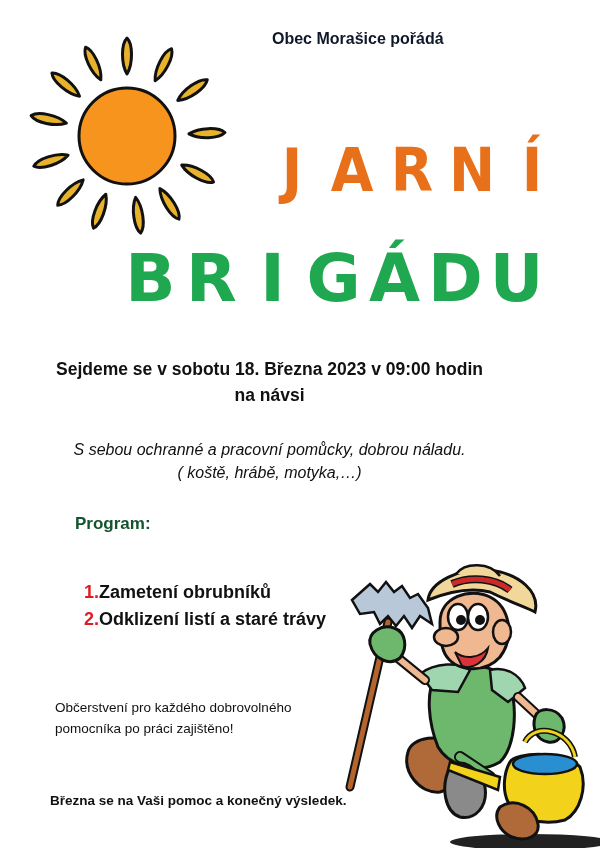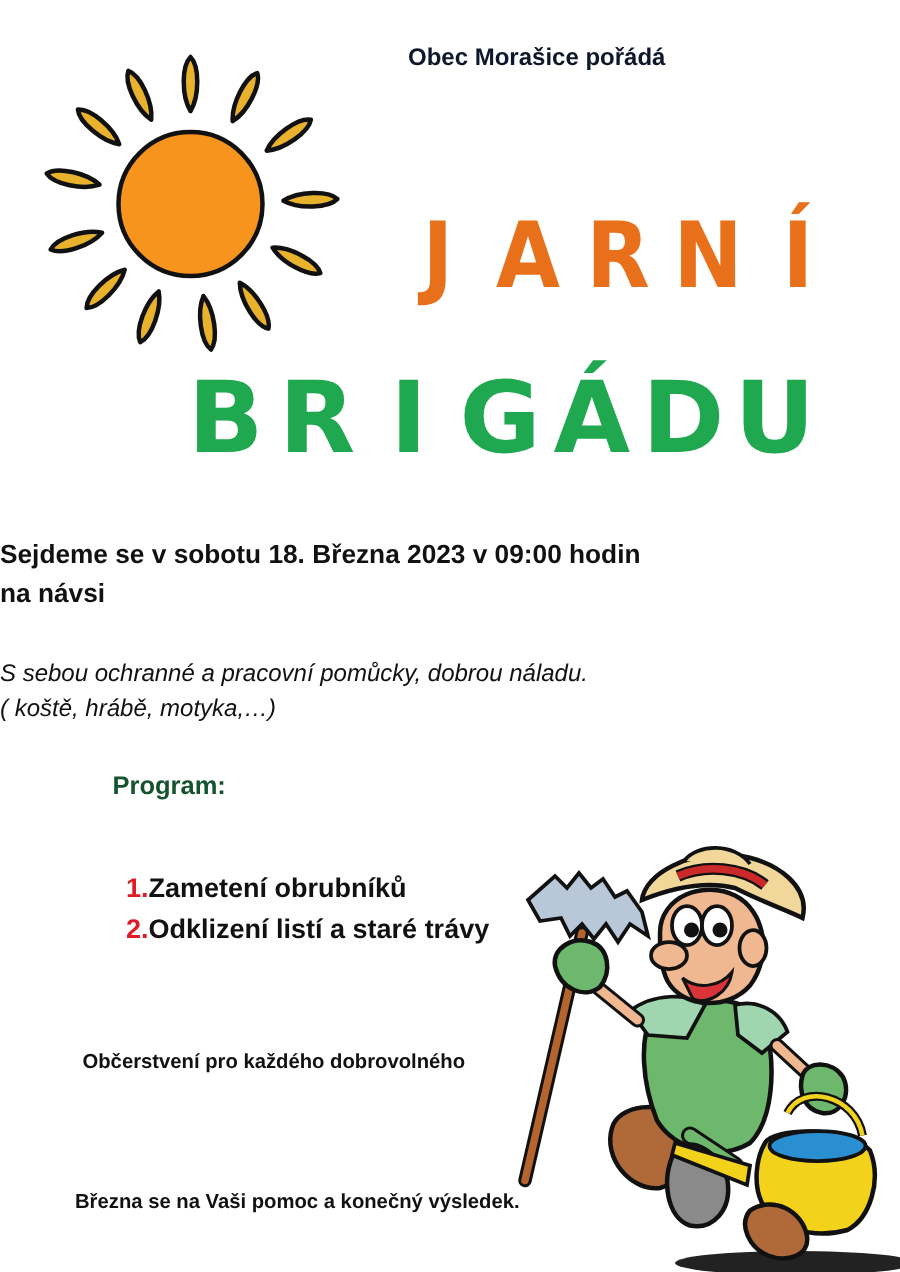--- a/index.html
+++ b/index.html
@@ -14,27 +14,27 @@
     }
     .big-title {
       font-family: "DejaVu Sans", sans-serif; font-weight: 900;
       letter-spacing: 0; display: flex;
     }
     .big-title span { display: inline-block; text-align: center; }
     .title1 { left: 262px; top: 136px; color: #e8701a; font-size: 58px; }
     .title1 span { width: 60px; transform: scaleX(0.95) scaleY(1.05); }
     .title2 { left: 120px; top: 240px; color: #1fa84f; font-size: 66px; }
     .title2 span { width: 61px; transform: scaleY(1.0); }
-    .center-block { left: 0; width: 493px; text-align: left; }
+    .center-block { left: 0; width: 493px; text-align: center; padding-left: 23px; }
     .meet { top: 356px; font-size: 17.5px; font-weight: bold; line-height: 26px; }
     .bring { top: 438px; font-size: 16px; line-height: 23px; font-style: italic; }
     .program-h { left: 75px; top: 514px; color: #14532d; font-weight: bold; font-size: 17px; }
     .program-list { left: 72px; top: 567px; font-size: 18px; font-weight: bold; line-height: 26.5px; margin: 12px; padding: 0; list-style: none; }
     .program-list .num { color: #e01b24; }
-    .refresh { left: 55px; top: 697px; font-size: 13.5px; font-weight: bold; line-height: 21px; }
+    .refresh { left: 55px; top: 697px; font-size: 13.5px; font-weight: normal; line-height: 21px; }
     .closing { left: 50px; top: 793px; font-size: 13.5px; font-weight: bold; }
     svg { display: block; }
   </style>
 </head>
 <body>
 
 <div class="abs" style="left:12px; top:18px;">
   <svg width="240" height="230" viewBox="0 0 240 230">
     <g stroke="#111" stroke-width="3" fill="#e8b22c" stroke-linejoin="round">
 
@@ -94,20 +94,21 @@
   <li>
     <span class="num">1.</span><span>Zametení obrubníků</span>
   </li>
   <li>
     <span class="num">2.</span><span>Odklizení listí a staré trávy</span>
   </li>
 </ul>
 
 <div class="abs refresh">
   <div>Občerstvení pro každého dobrovolného</div>
+  <div>pomocníka po práci zajištěno!</div>
 </div>
 
 <div class="abs closing">Března se na  Vaši pomoc a konečný výsledek.</div>
 
 <div class="abs" style="left:340px; top:562px;">
   <svg width="260" height="286" viewBox="0 0 260 286">
 
     <ellipse cx="190" cy="280" rx="80" ry="8" fill="#222"></ellipse>
 
     <line x1="48" y1="60" x2="10" y2="225" stroke="#111" stroke-width="9" stroke-linecap="round"></line>

